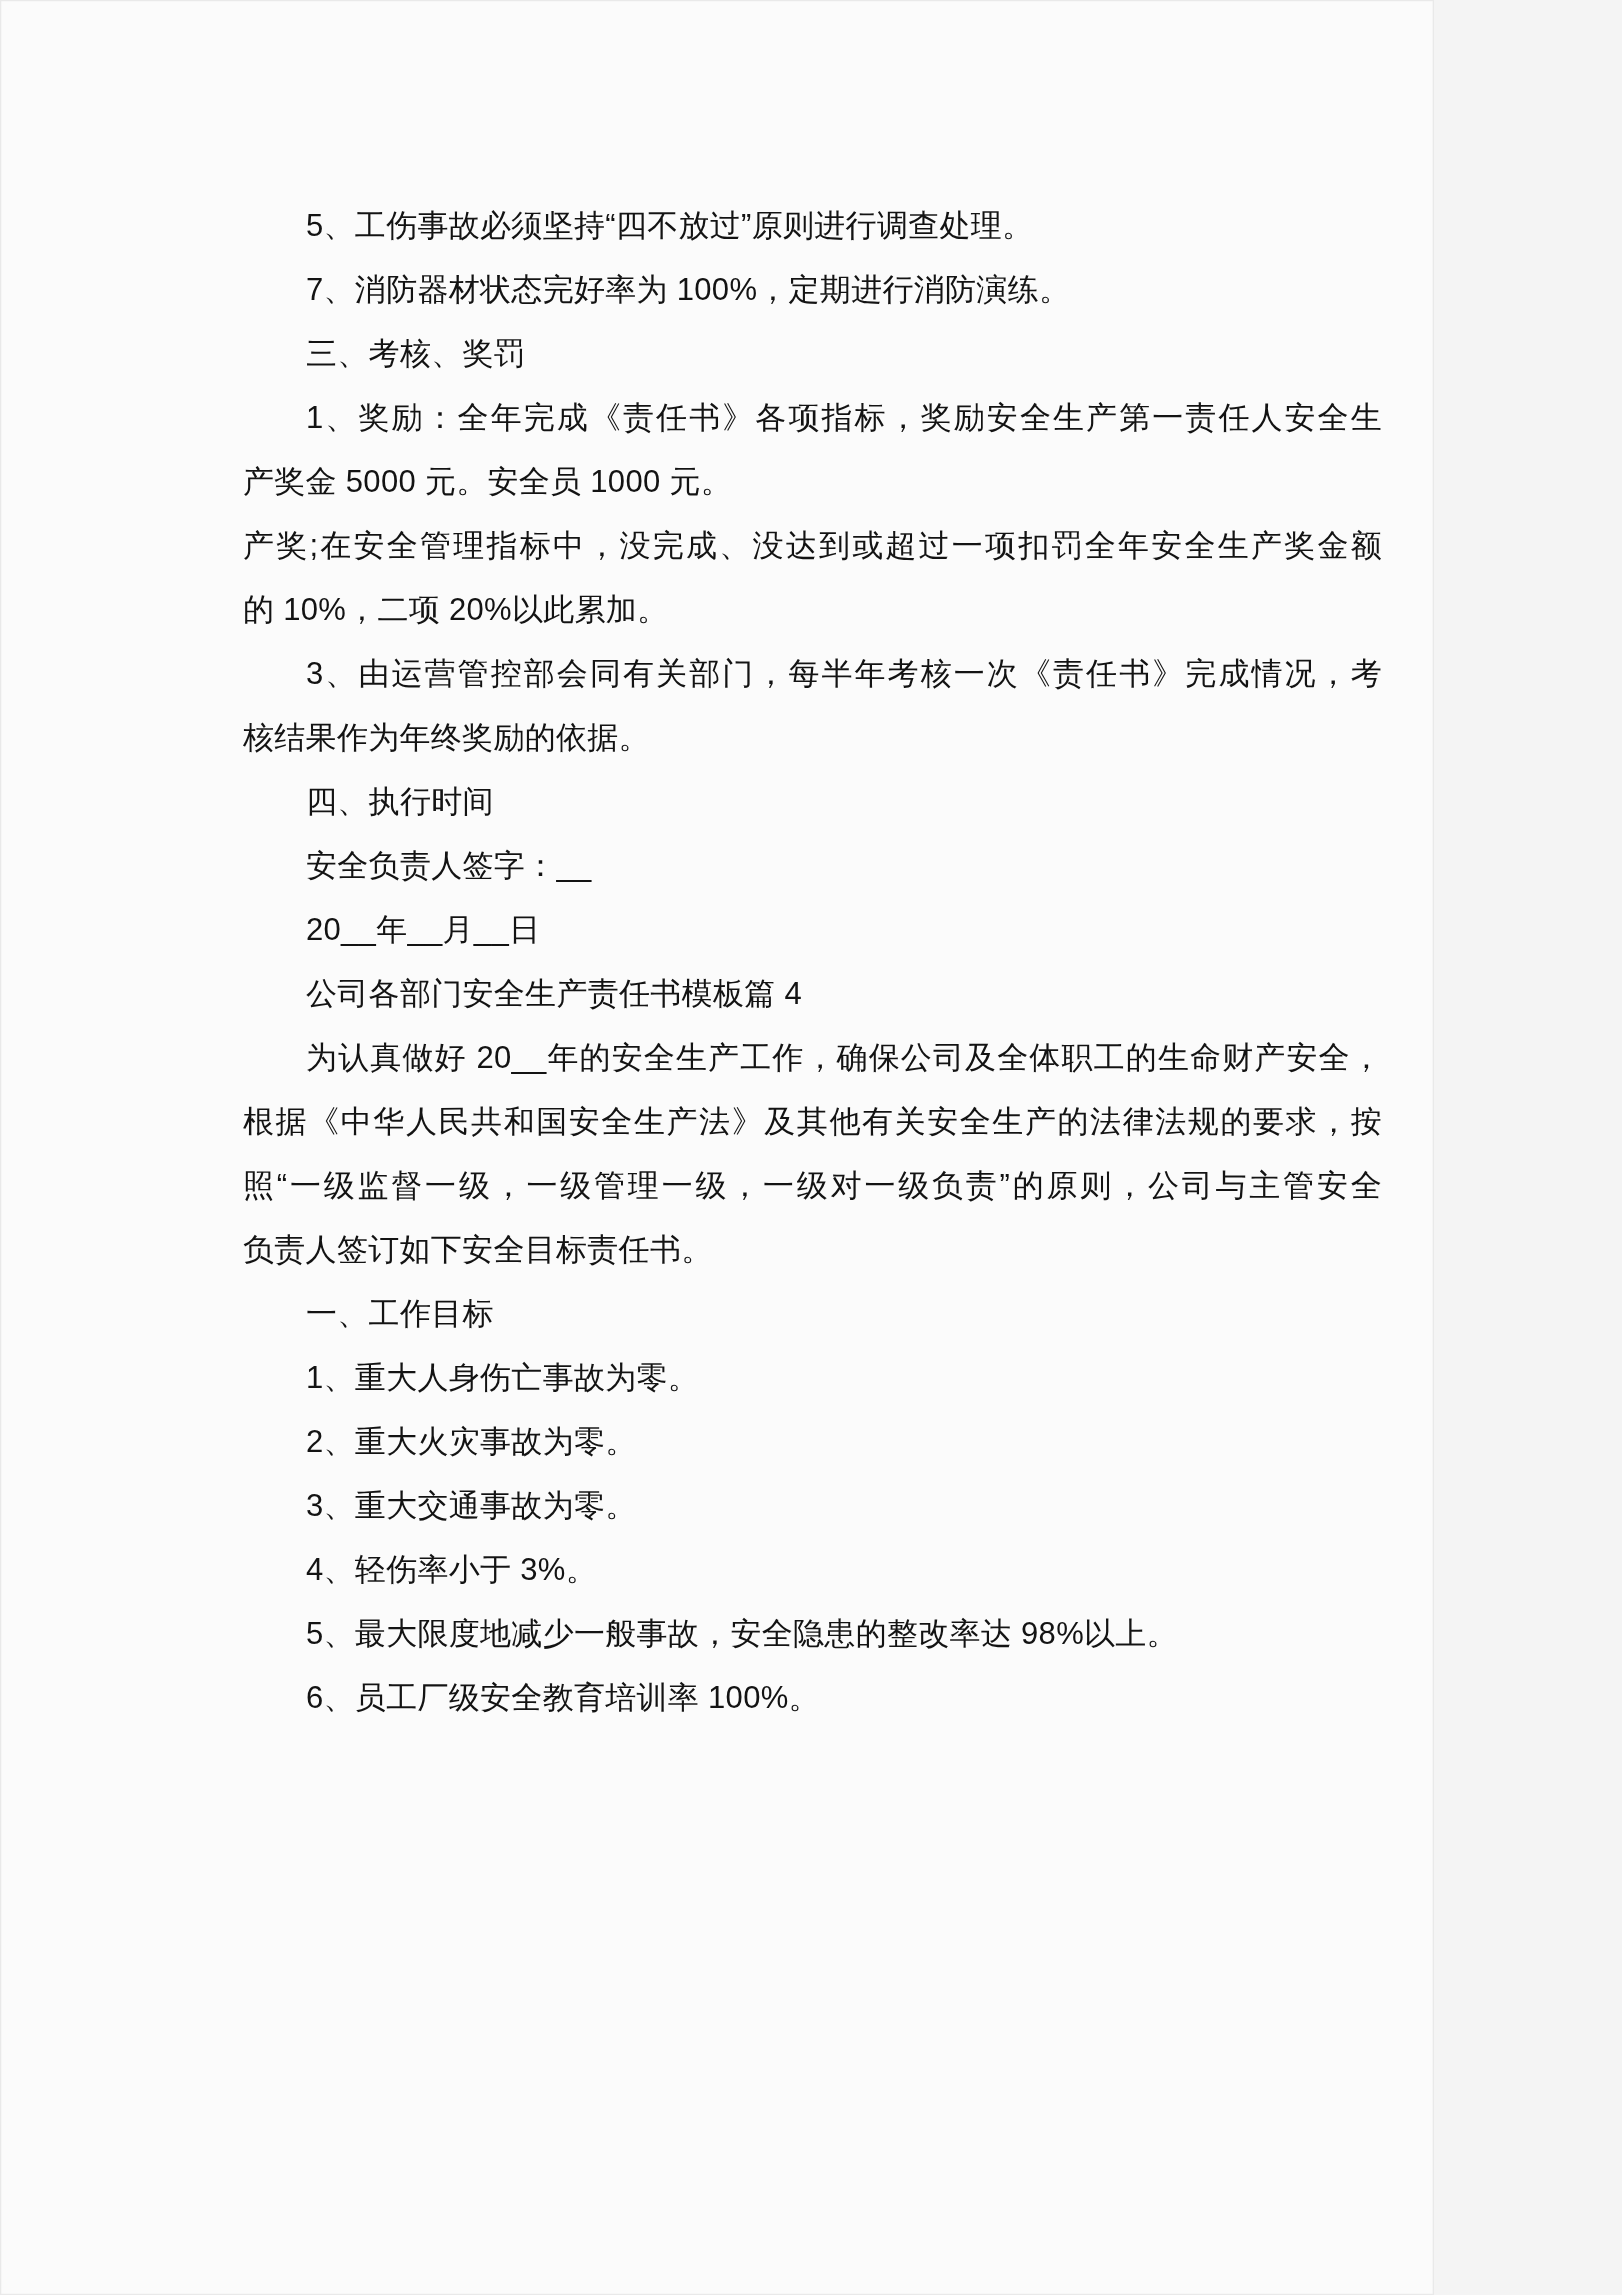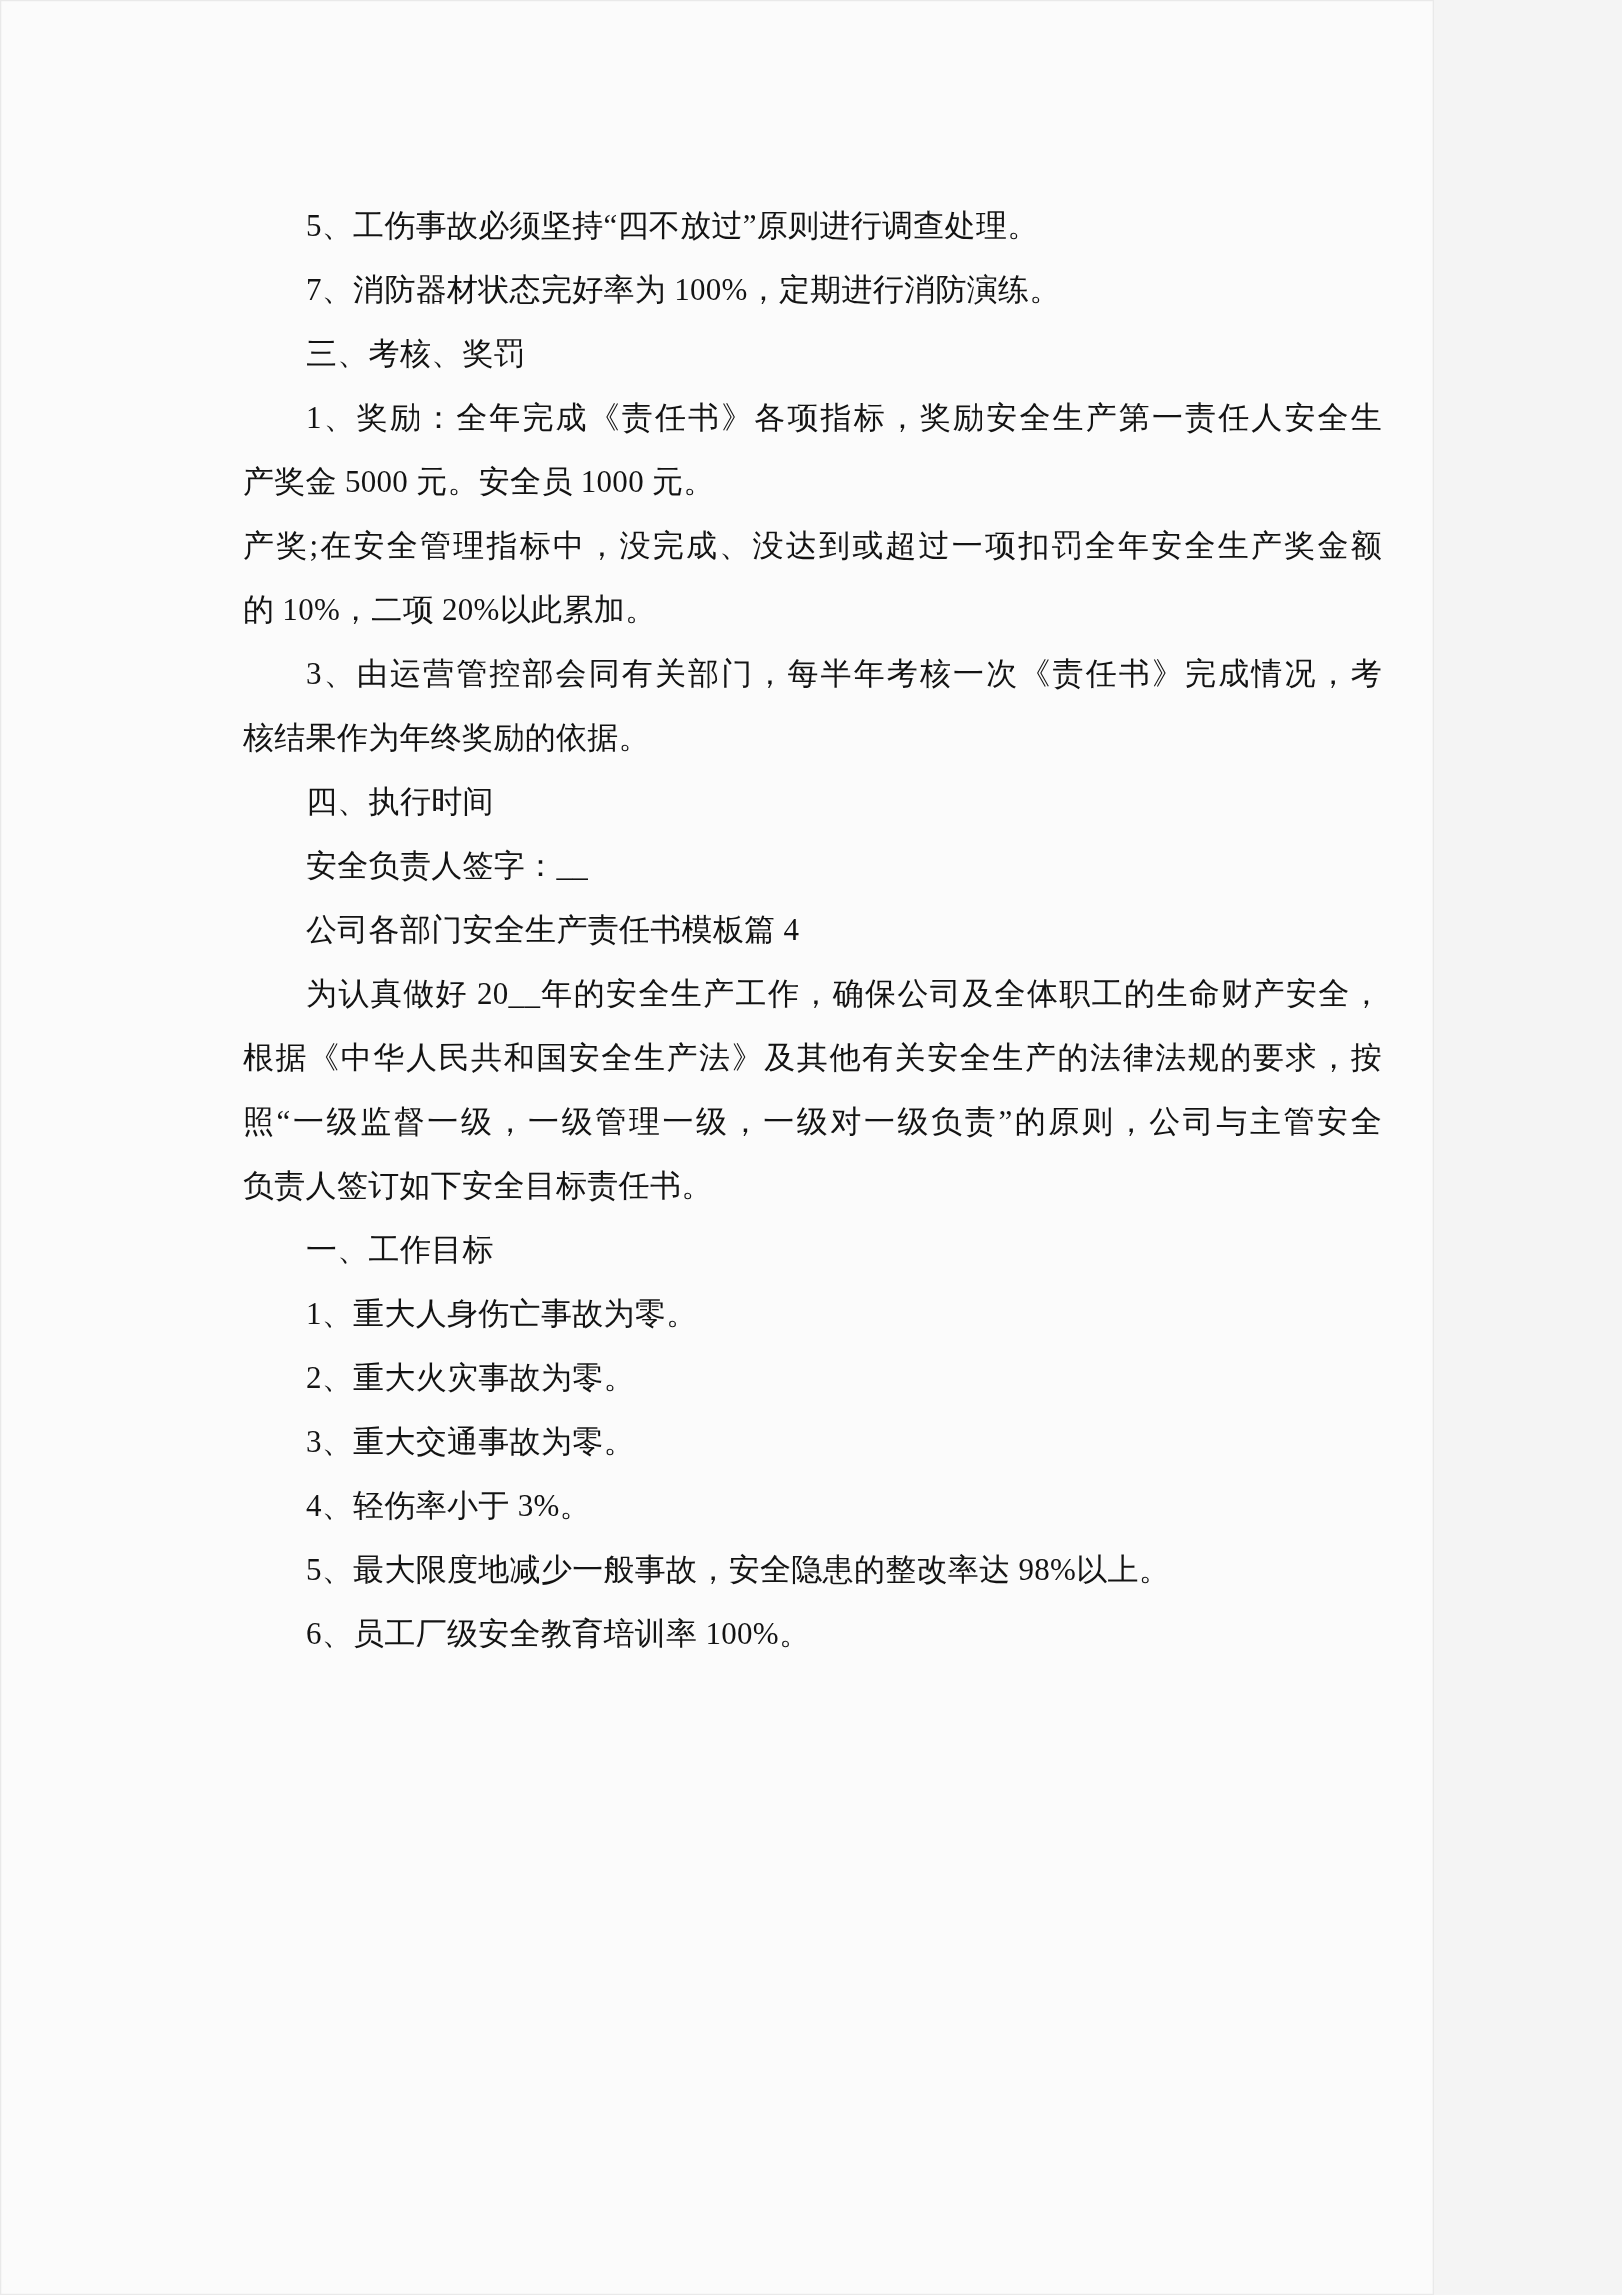--- a/index.html
+++ b/index.html
@@ -9,21 +9,21 @@
     height: 2295px;
     background: #f4f4f4;
   }
   .page {
     position: relative;
     width: 1434px;
     height: 2295px;
     background: #fbfbfb;
     box-shadow: inset 0 0 0 1.3px #e9e9e9;
     overflow: hidden;
-    font-family: Liberation Serif, serif;
+    font-family: Liberation Sans, sans-serif;
     color: #131313;
   }
   .text-block {
     position: absolute;
     left: 243px;
     top: 194px;
     width: 1139px;
   }
   .line {
     font-size: 31px;
@@ -53,20 +53,21 @@
     <div class="line indent">7、消防器材状态完好率为 100%，定期进行消防演练。</div>
     <div class="line indent">三、考核、奖罚</div>
     <div class="line indent fill">1、奖励：全年完成《责任书》各项指标，奖励安全生产第一责任人安全生</div>
     <div class="line cont">产奖金 5000 元。安全员 1000 元。</div>
     <div class="line cont fill">产奖;在安全管理指标中，没完成、没达到或超过一项扣罚全年安全生产奖金额</div>
     <div class="line cont">的 10%，二项 20%以此累加。</div>
     <div class="line indent fill">3、由运营管控部会同有关部门，每半年考核一次《责任书》完成情况，考</div>
     <div class="line cont">核结果作为年终奖励的依据。</div>
     <div class="line indent">四、执行时间</div>
     <div class="line indent">安全负责人签字：__</div>
+    <div class="line indent">20__年__月__日</div>
     <div class="line indent">公司各部门安全生产责任书模板篇 4</div>
     <div class="line indent fill">为认真做好 20__年的安全生产工作，确保公司及全体职工的生命财产安全，</div>
     <div class="line cont fill">根据《中华人民共和国安全生产法》及其他有关安全生产的法律法规的要求，按</div>
     <div class="line cont fill">照“一级监督一级，一级管理一级，一级对一级负责”的原则，公司与主管安全</div>
     <div class="line cont">负责人签订如下安全目标责任书。</div>
     <div class="line indent">一、工作目标</div>
     <div class="line indent">1、重大人身伤亡事故为零。</div>
     <div class="line indent">2、重大火灾事故为零。</div>
     <div class="line indent">3、重大交通事故为零。</div>
     <div class="line indent">4、轻伤率小于 3%。</div>

